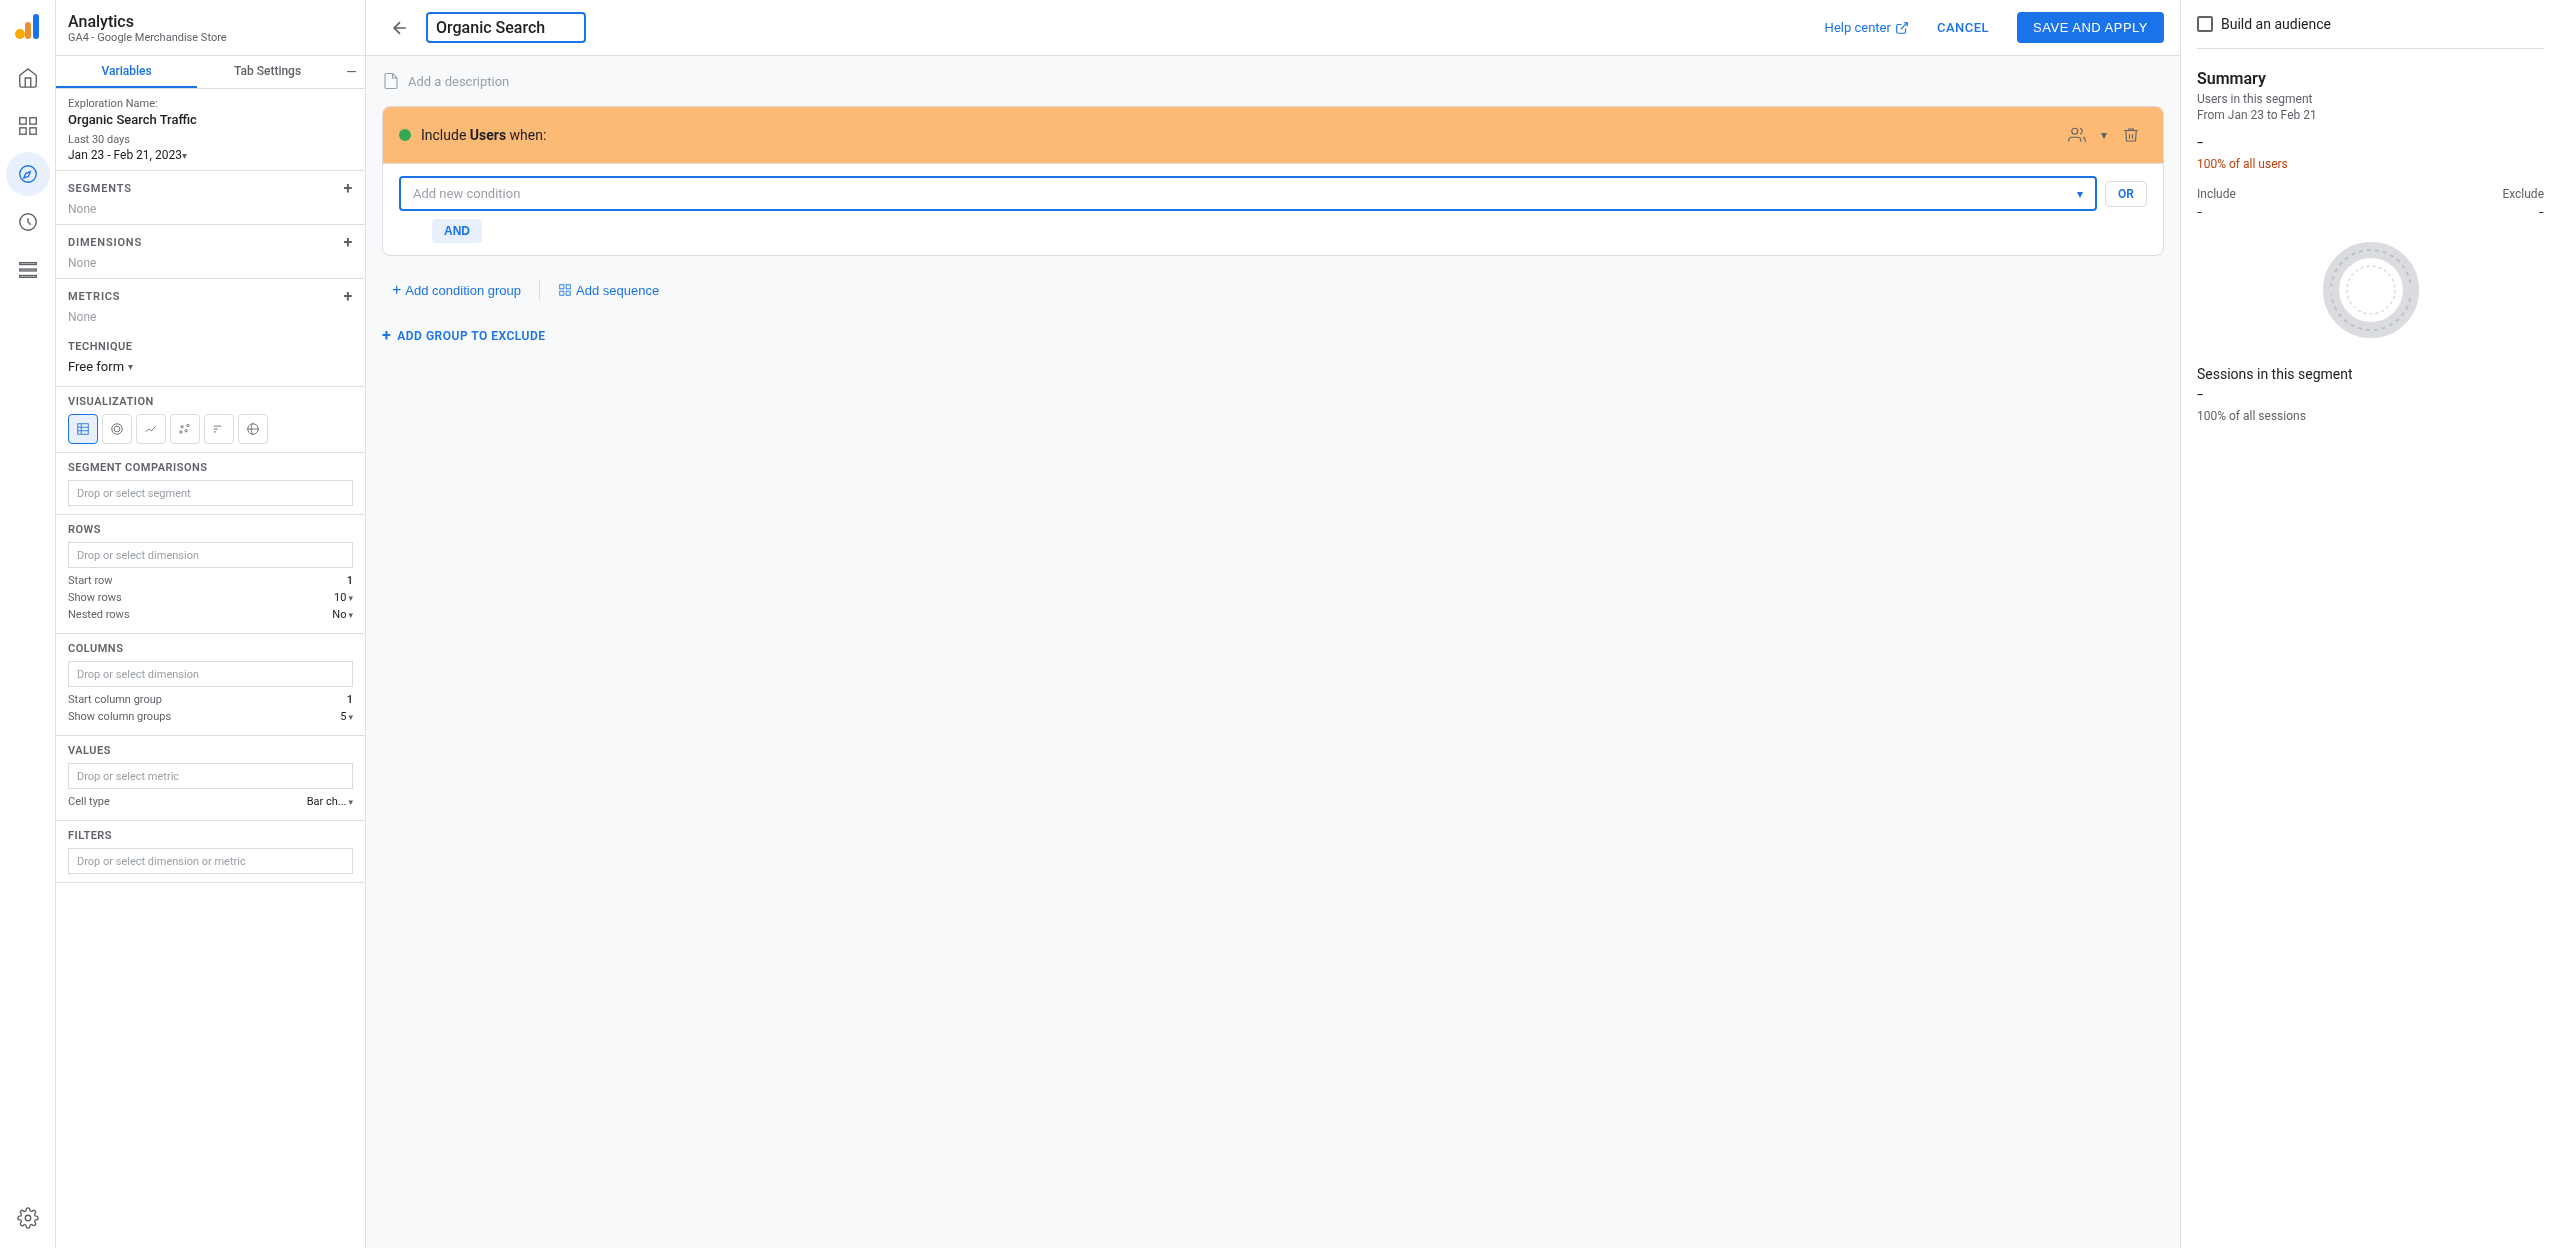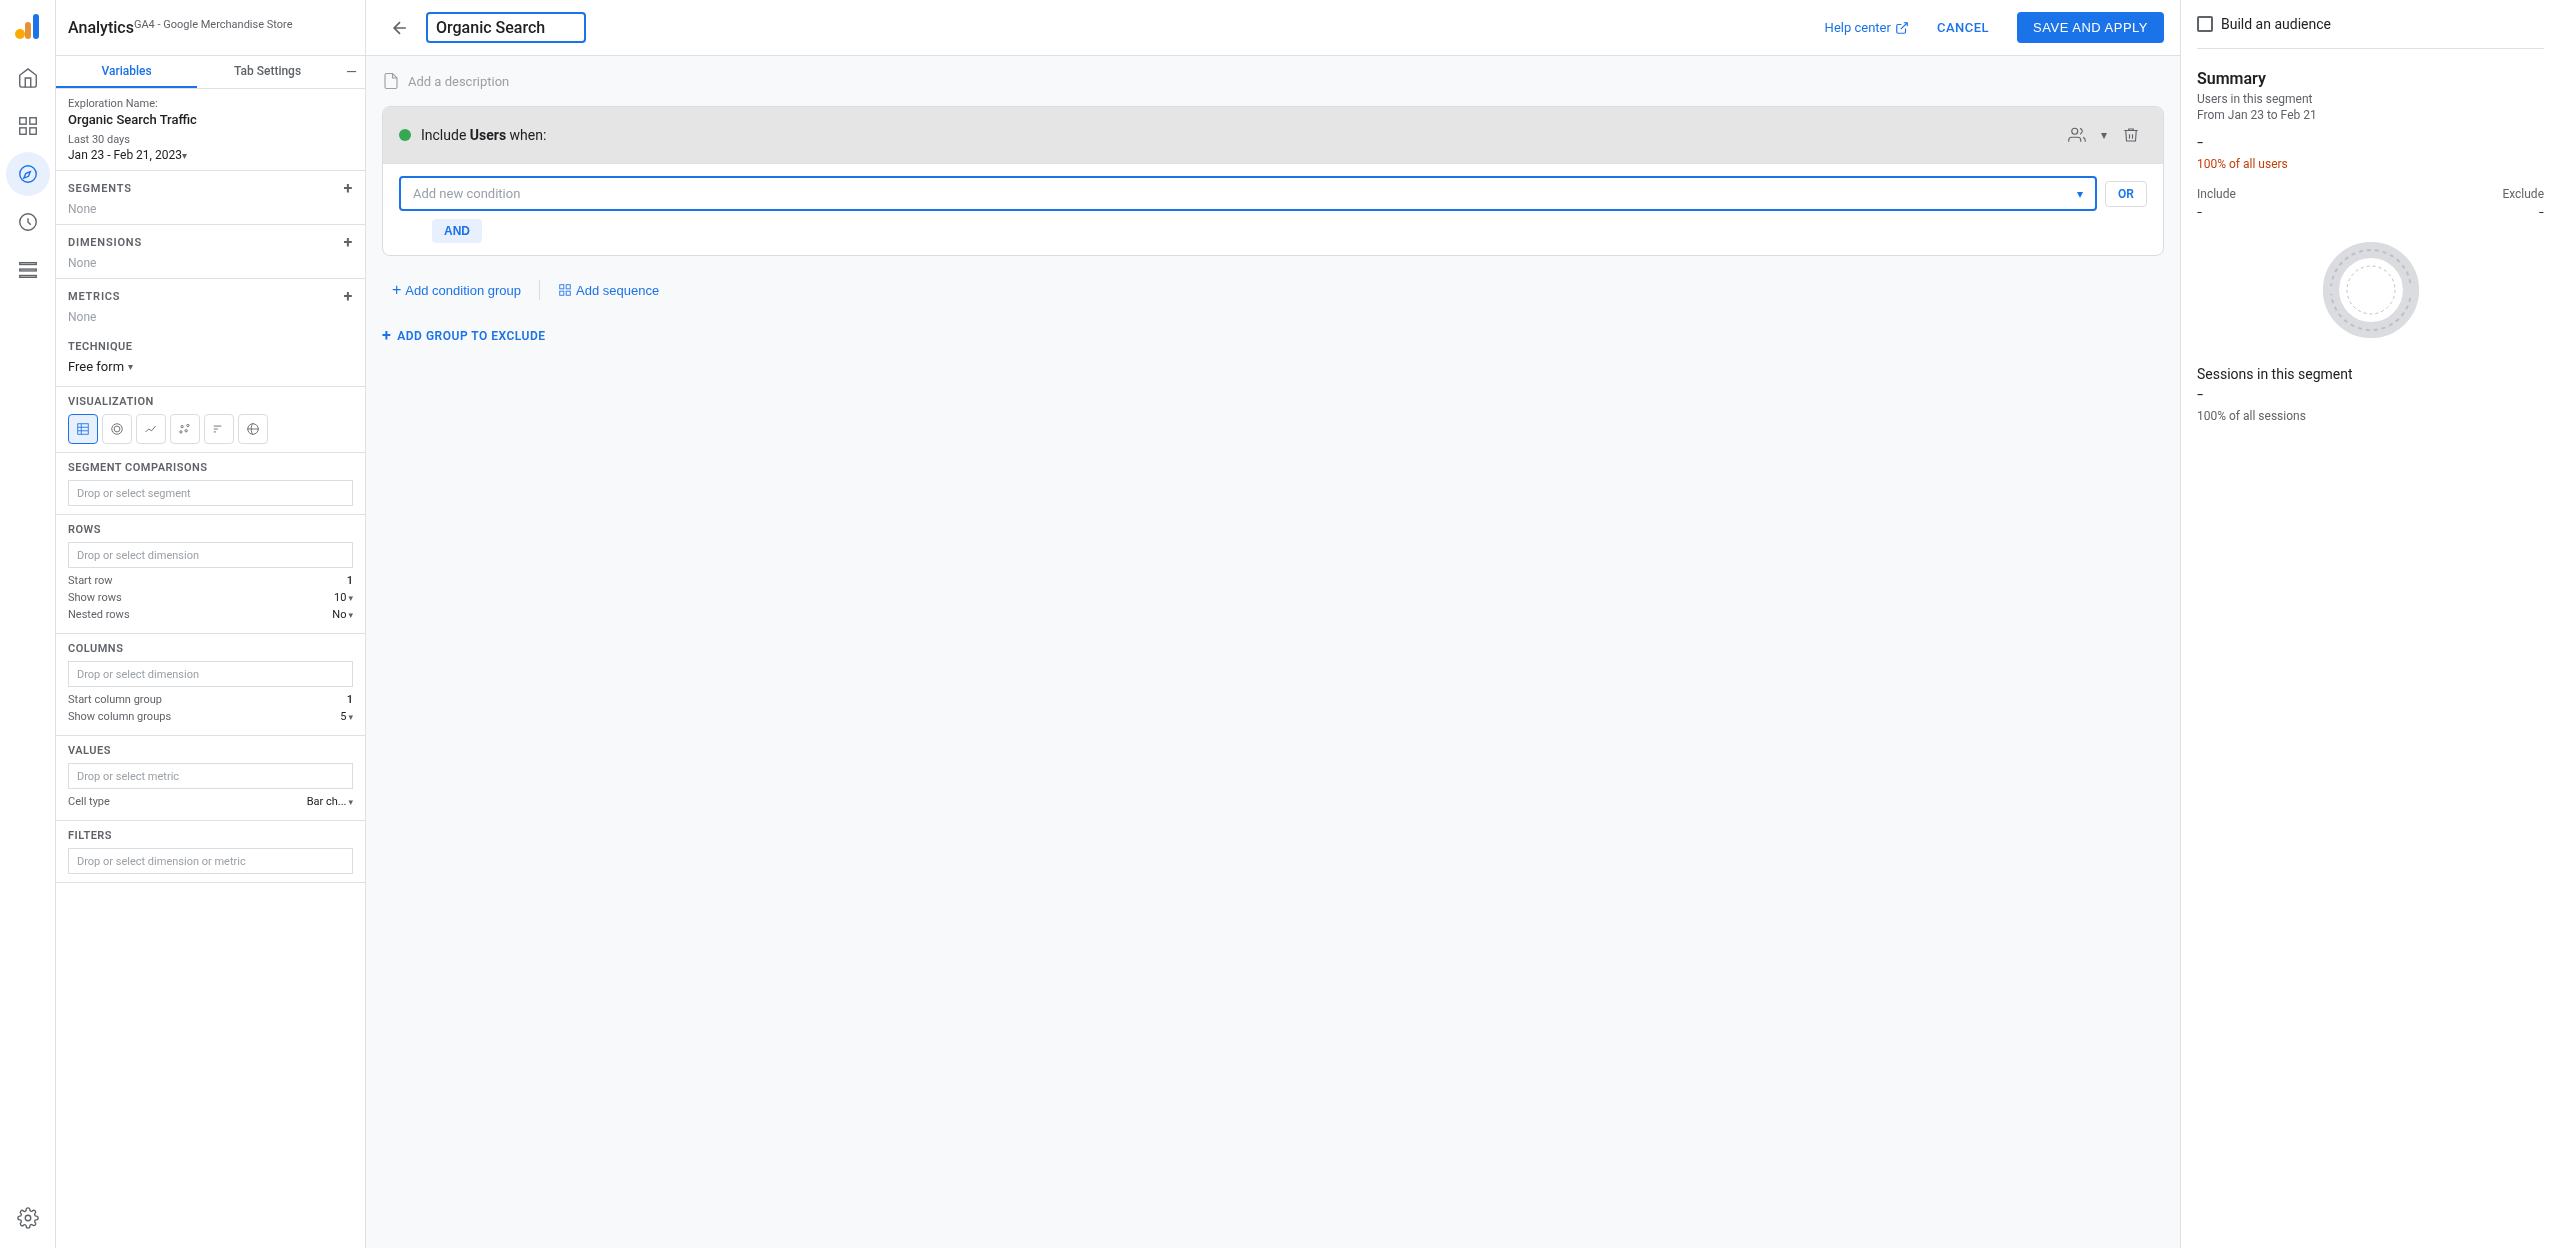--- a/index.html
+++ b/index.html
@@ -100,21 +100,21 @@
           </svg>
       </div>
     </div>
   </div>
 
   <div class="main-area" style="position:relative; flex:1; overflow:hidden;">
 
     <div class="sidebar">
 
       <div class="analytics-header">
-        <div style="display:flex; flex-direction:row;">
+        <div style="display:flex; flex-direction:column;">
           <span class="analytics-title">Analytics</span>
           <span class="analytics-subtitle">GA4 - Google Merchandise Store</span>
         </div>
       </div>
 
       <div style="display:flex; border-bottom:1px solid #e0e0e0;">
         <div class="sidebar-tab active">Variables</div>
         <div class="sidebar-tab">Tab Settings</div>
         <div style="margin-left:auto; display:flex; align-items:center; padding:0 8px; gap:4px;">
           <span style="cursor:pointer; color:#5f6368; font-size:14px;">—</span>
@@ -304,21 +304,21 @@
           <div style="display:flex; align-items:center; gap:8px; margin-bottom:16px; color:#5f6368; font-size:13px;">
             <svg width="18" height="18" fill="none" stroke="#9aa0a6" stroke-width="1.5" viewBox="0 0 24 24">
                 <path d="M14 2H6a2 2 0 00-2 2v16a2 2 0 002 2h12a2 2 0 002-2V8z"></path>
                 <polyline points="14,2 14,8 20,8"></polyline>
               </svg>
             <span style="color:#9aa0a6;">Add a description</span>
           </div>
 
           <div style="border:1px solid #dadce0; border-radius:8px; background:#fff; margin-bottom:12px; overflow:hidden;">
 
-            <div style="display:flex; align-items:center; padding:12px 16px; gap:10px; background:#e5e5e5; border-bottom:1px solid #e0e0e0;">
+            <div style="display:flex; align-items:center; padding:12px 16px; gap:10px; background:#fdba74; border-bottom:1px solid #e0e0e0;">
               <div style="width:12px; height:12px; border-radius:50%; background:#34a853; flex-shrink:0;"></div>
               <span style="font-size:14px; color:#202124;">
                 <span>Include</span>&nbsp;<strong>Users</strong>&nbsp;<span>when:</span>
               </span>
               <div style="margin-left:auto; display:flex; align-items:center; gap:8px;">
                 <div class="icon-btn">
                   <svg width="18" height="18" fill="none" stroke="#5f6368" stroke-width="1.5" viewBox="0 0 24 24">
                       <path d="M17 21v-2a4 4 0 00-4-4H5a4 4 0 00-4 4v2"></path>
                       <circle cx="9" cy="7" r="4"></circle>
                       <path d="M23 21v-2a4 4 0 00-3-3.87"></path>

